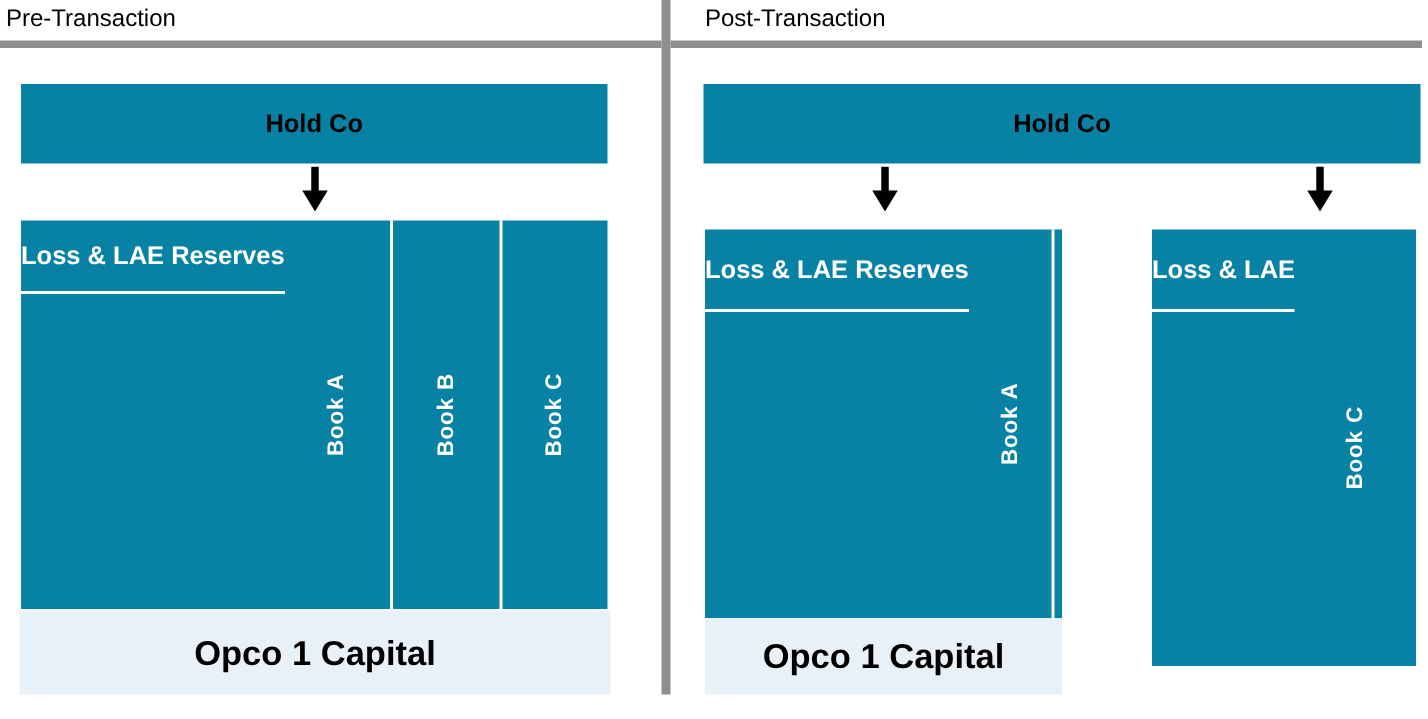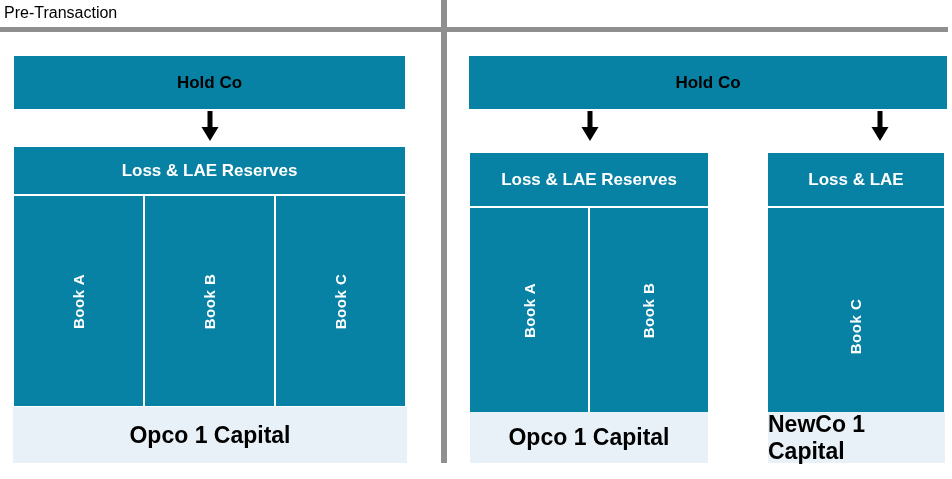--- a/index.html
+++ b/index.html
@@ -28,21 +28,21 @@
     position:absolute;width:6px;background:var(--gray);
   }
   .teal-box{
     position:absolute;background:var(--teal);
     display:flex;align-items:center;justify-content:center;
     color:#000000;font-weight:bold;
   }
   .holdco{font-size:17px;}
   .reserves{
     position:absolute;background:var(--teal);
-    display:flex;flex-direction:column;
+    display:flex;
     color:#ffffff;font-weight:bold;
   }
   .reserves-header{
     display:flex;align-items:center;justify-content:center;
     font-size:17px;color:#ffffff;font-weight:bold;
     border-bottom:2px solid #ffffff;
     flex:0 0 auto;
   }
   .columns{
     display:flex;flex-direction:row;flex:1 1 auto;
@@ -122,20 +122,21 @@
       <div class="book-col">
         <span class="book-label">Book C</span>
       </div>
     </div>
   </div>
 
   <div class="capital-box pre-capital">
     <span>Opco 1 Capital</span>
   </div>
 
+  <div class="section-title post-title">Post-Transaction</div>
   <div class="title-underline post-underline"></div>
 
   <div class="teal-box holdco post-holdco">
     <span>Hold Co</span>
   </div>
 
   <div class="down-arrow post-arrow-opco">
     <svg width="18" height="30" viewBox="0 0 18 30">
       <polygon points="6.5,0 11.5,0 11.5,16 17.5,16 9,30 0.5,16 6.5,16" fill="#000000"></polygon>
     </svg>
@@ -163,17 +164,14 @@
     <div class="columns">
       <div class="book-col">
         <span class="book-label">Book C</span>
       </div>
     </div>
   </div>
 
   <div class="capital-box post-opco-capital">
     <span>Opco 1 Capital</span>
   </div>
-  <div class="capital-box post-newco-capital">
-    <span>NewCo 1 Capital</span>
-  </div>
 
 </div>
 
 </body></html>

